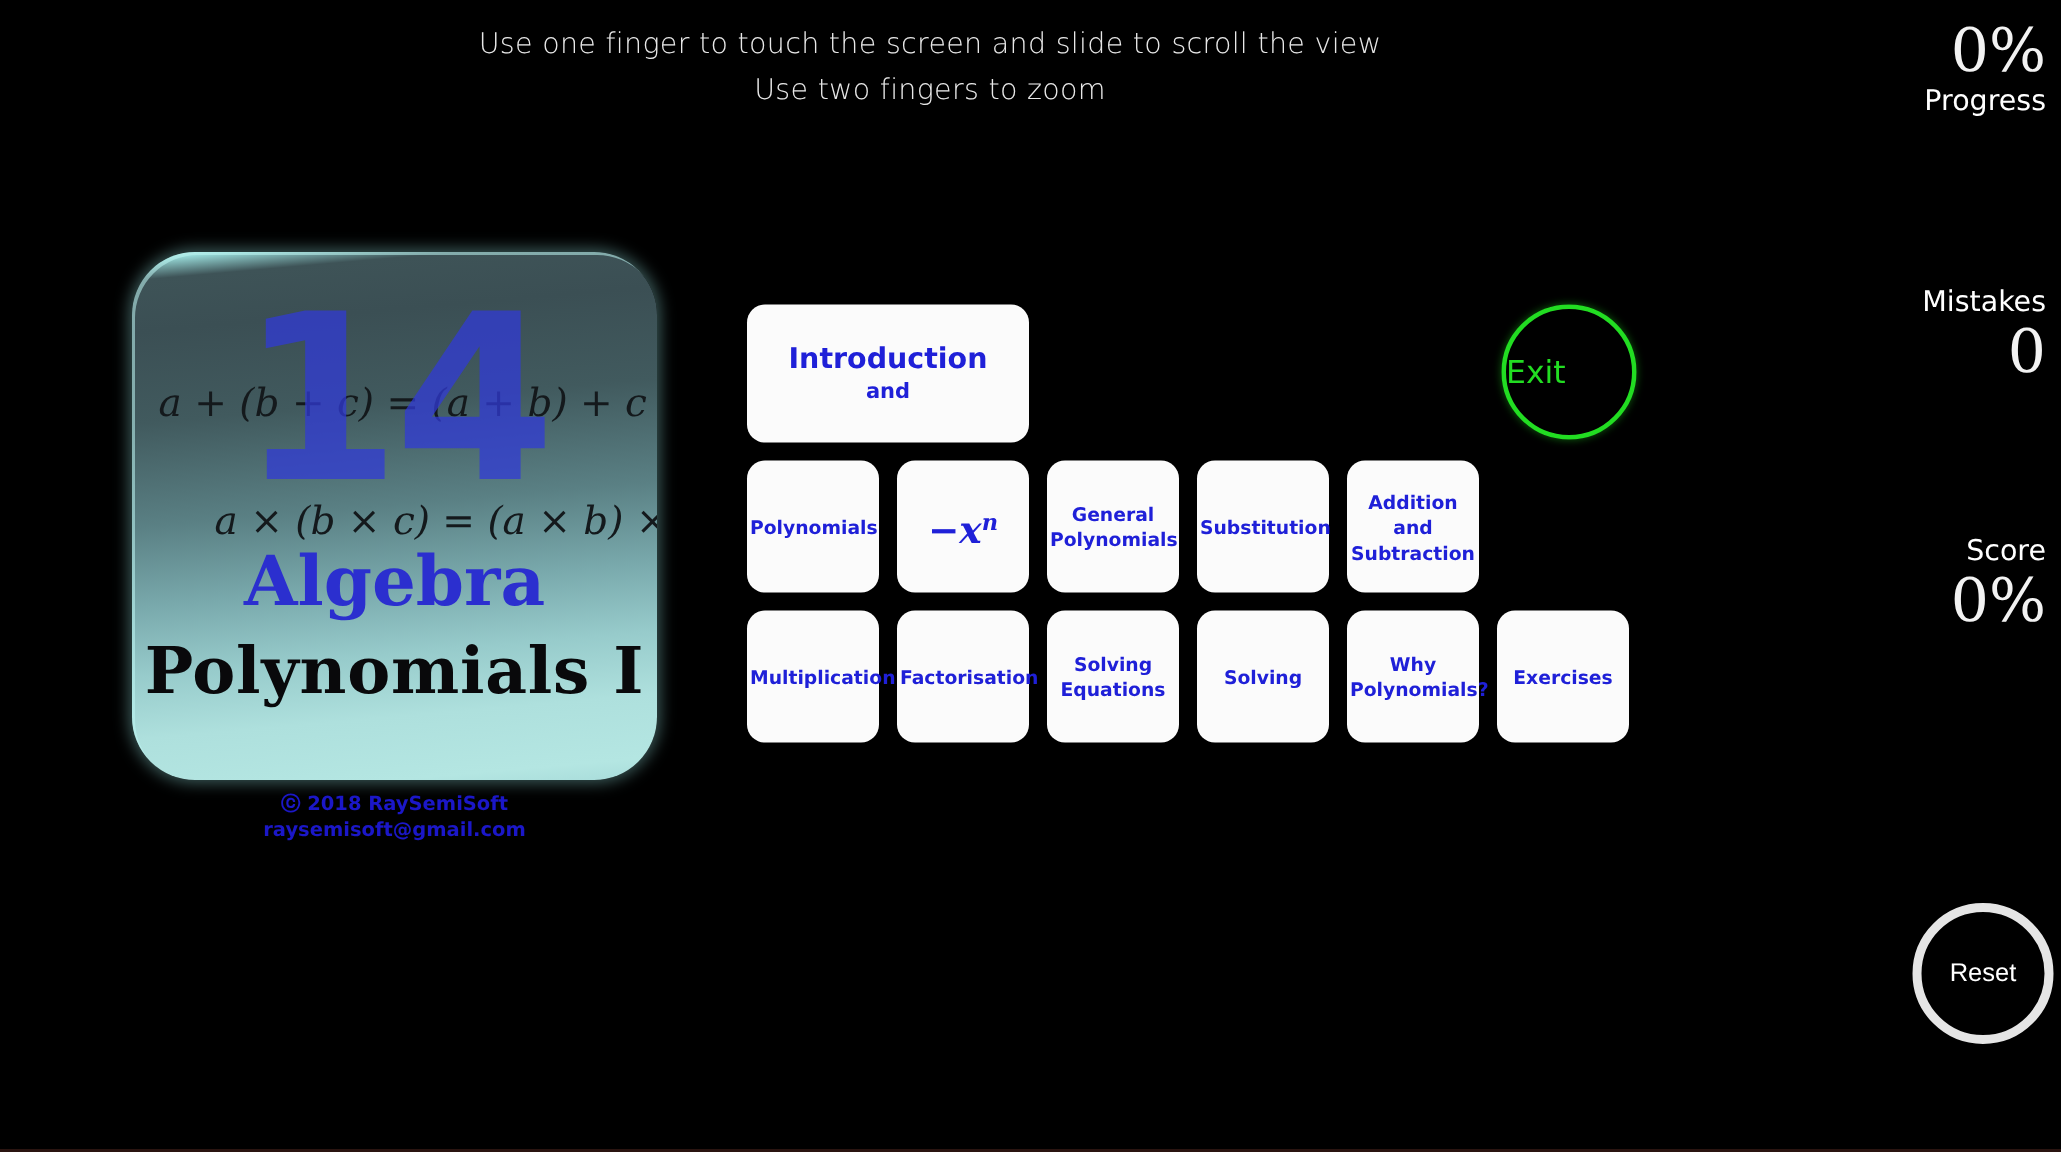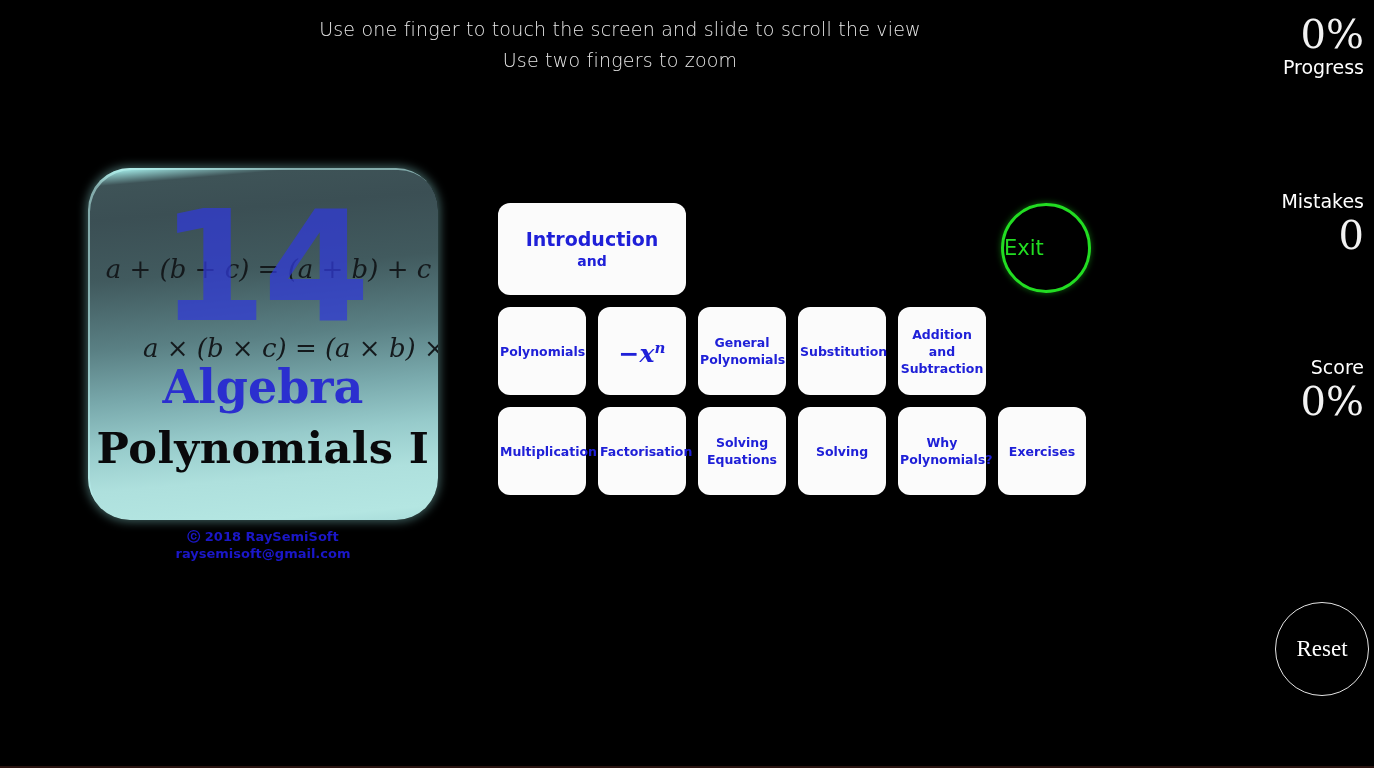--- a/index.html
+++ b/index.html
@@ -217,28 +217,28 @@
     cursor: pointer;
     user-select: none;
     box-shadow: 0 0 6px rgba(34,221,34,.45);
   }
   #reset-button {
     position: absolute;
     left: 1275px;
     top: 602px;
     width: 94px;
     height: 94px;
-    border: 1px solid #e5e5e5;
+    border: 6px solid #e5e5e5;
     border-radius: 50%;
     display: flex;
     align-items: center;
     justify-content: center;
     color: #ffffff;
-    font-family: Liberation Serif, serif;
-    font-size: 23px;
+    font-family: Liberation Sans, sans-serif;
+    font-size: 17px;
     font-weight: 400;
     cursor: pointer;
     user-select: none;
   }
 </style>
 </head>
 <body>
 
 <div id="instructions">
   <div>Use one finger to touch the screen and slide to scroll the view</div>

